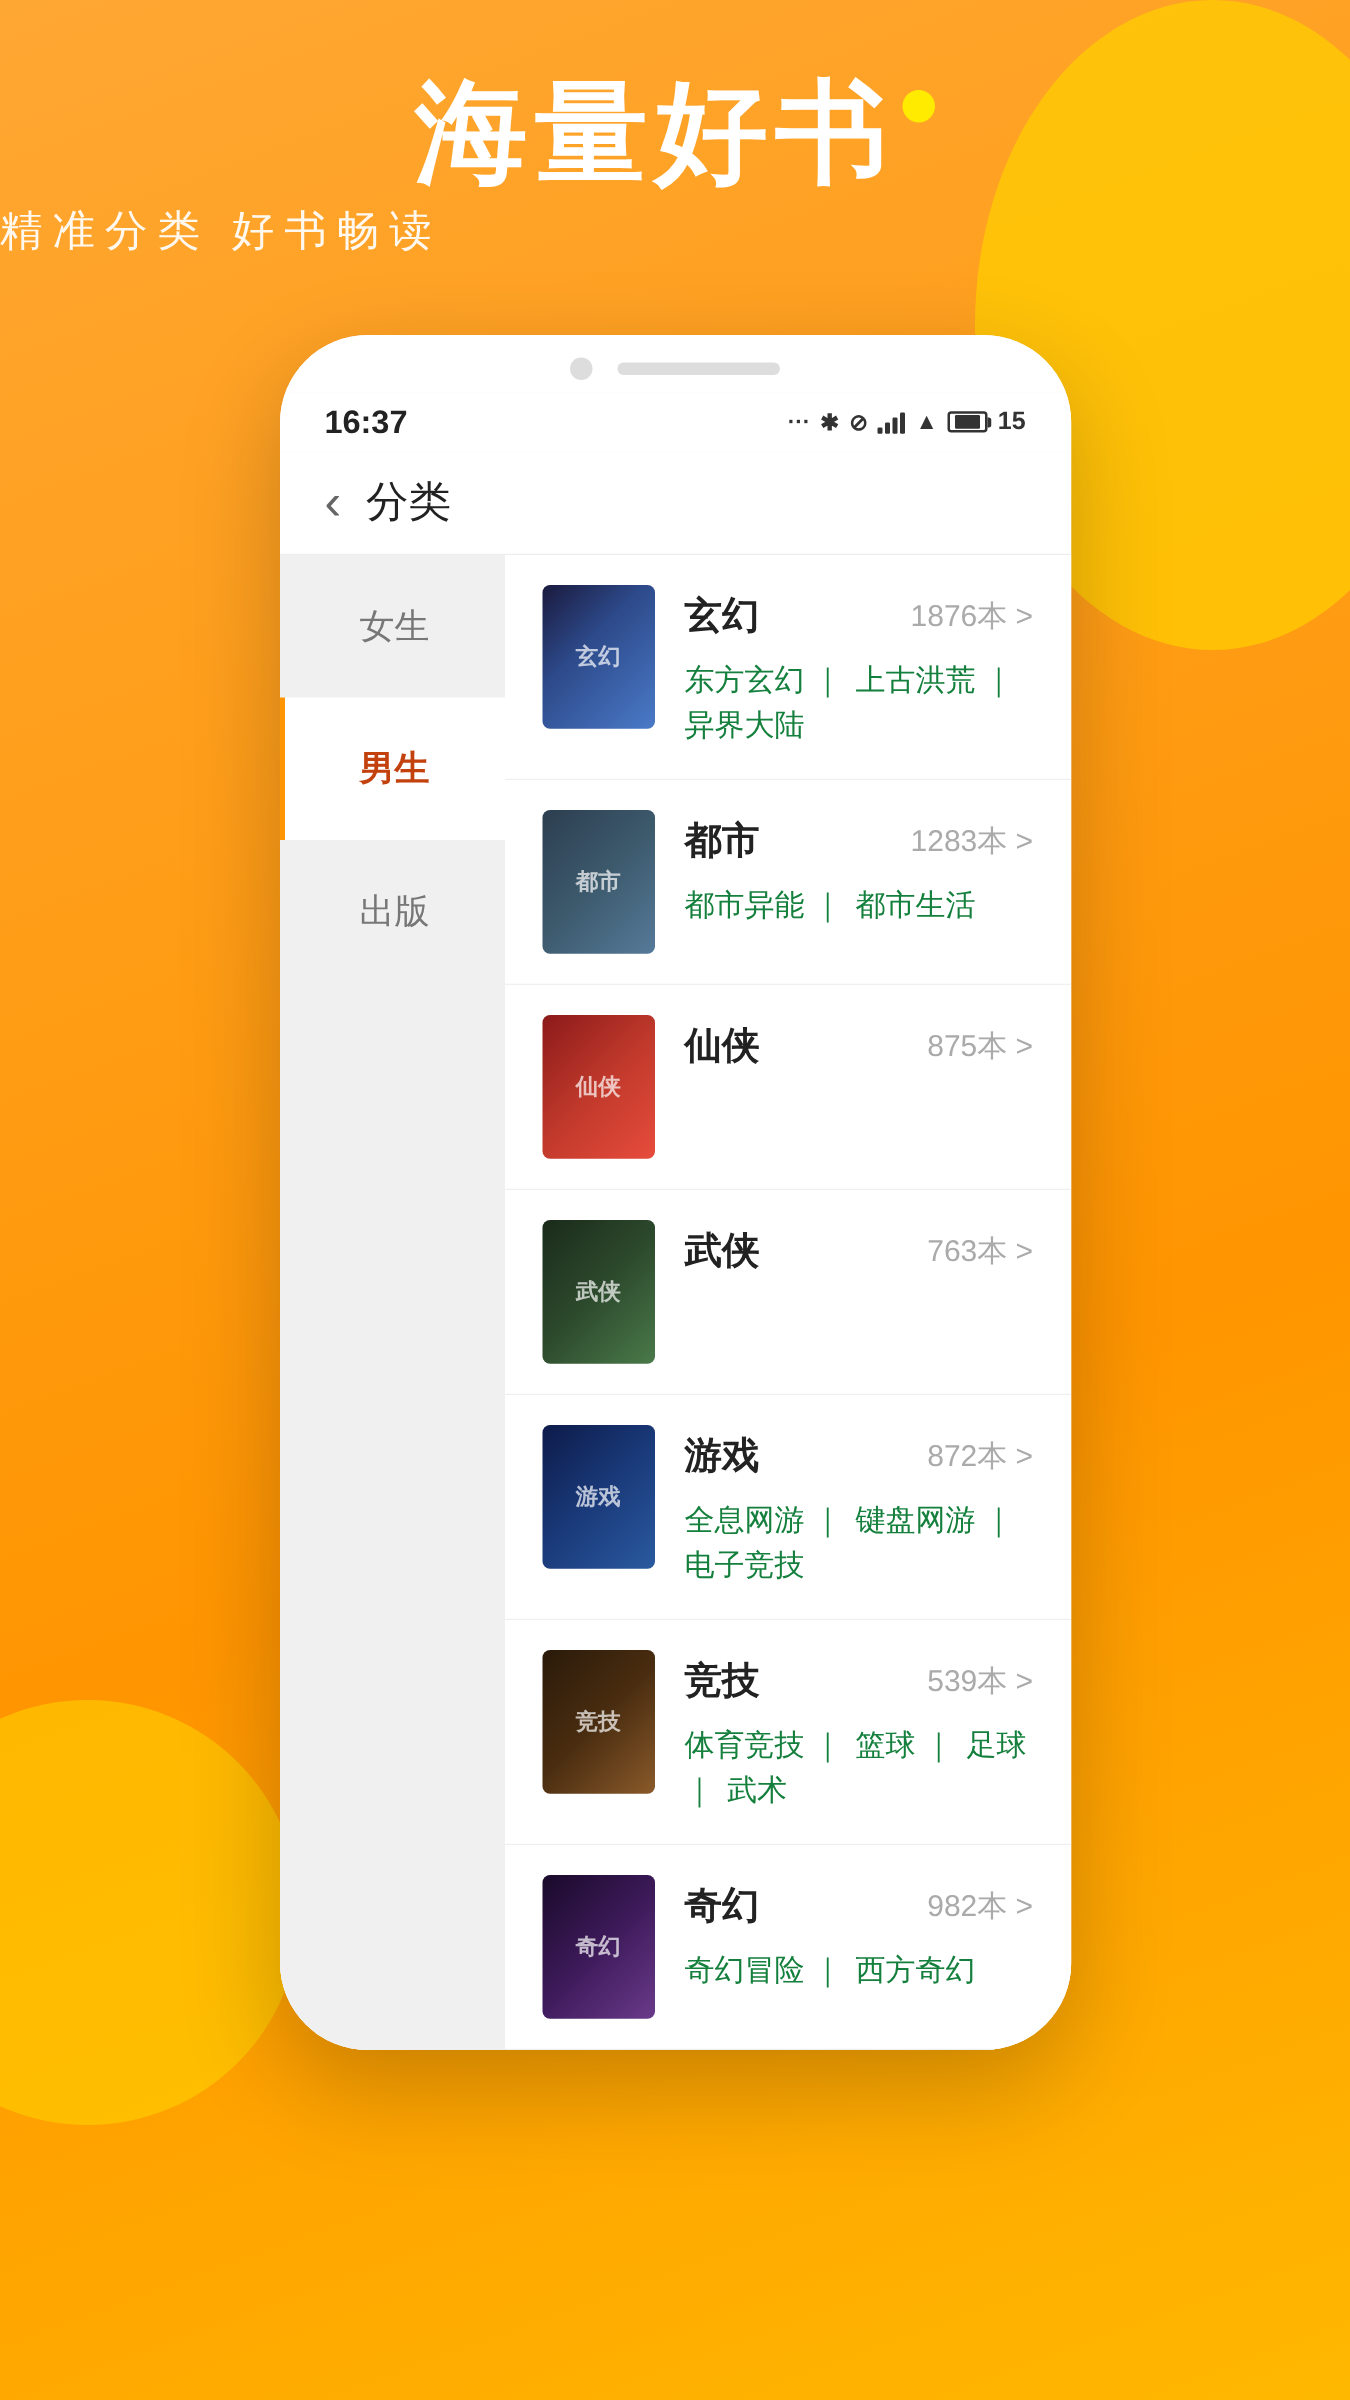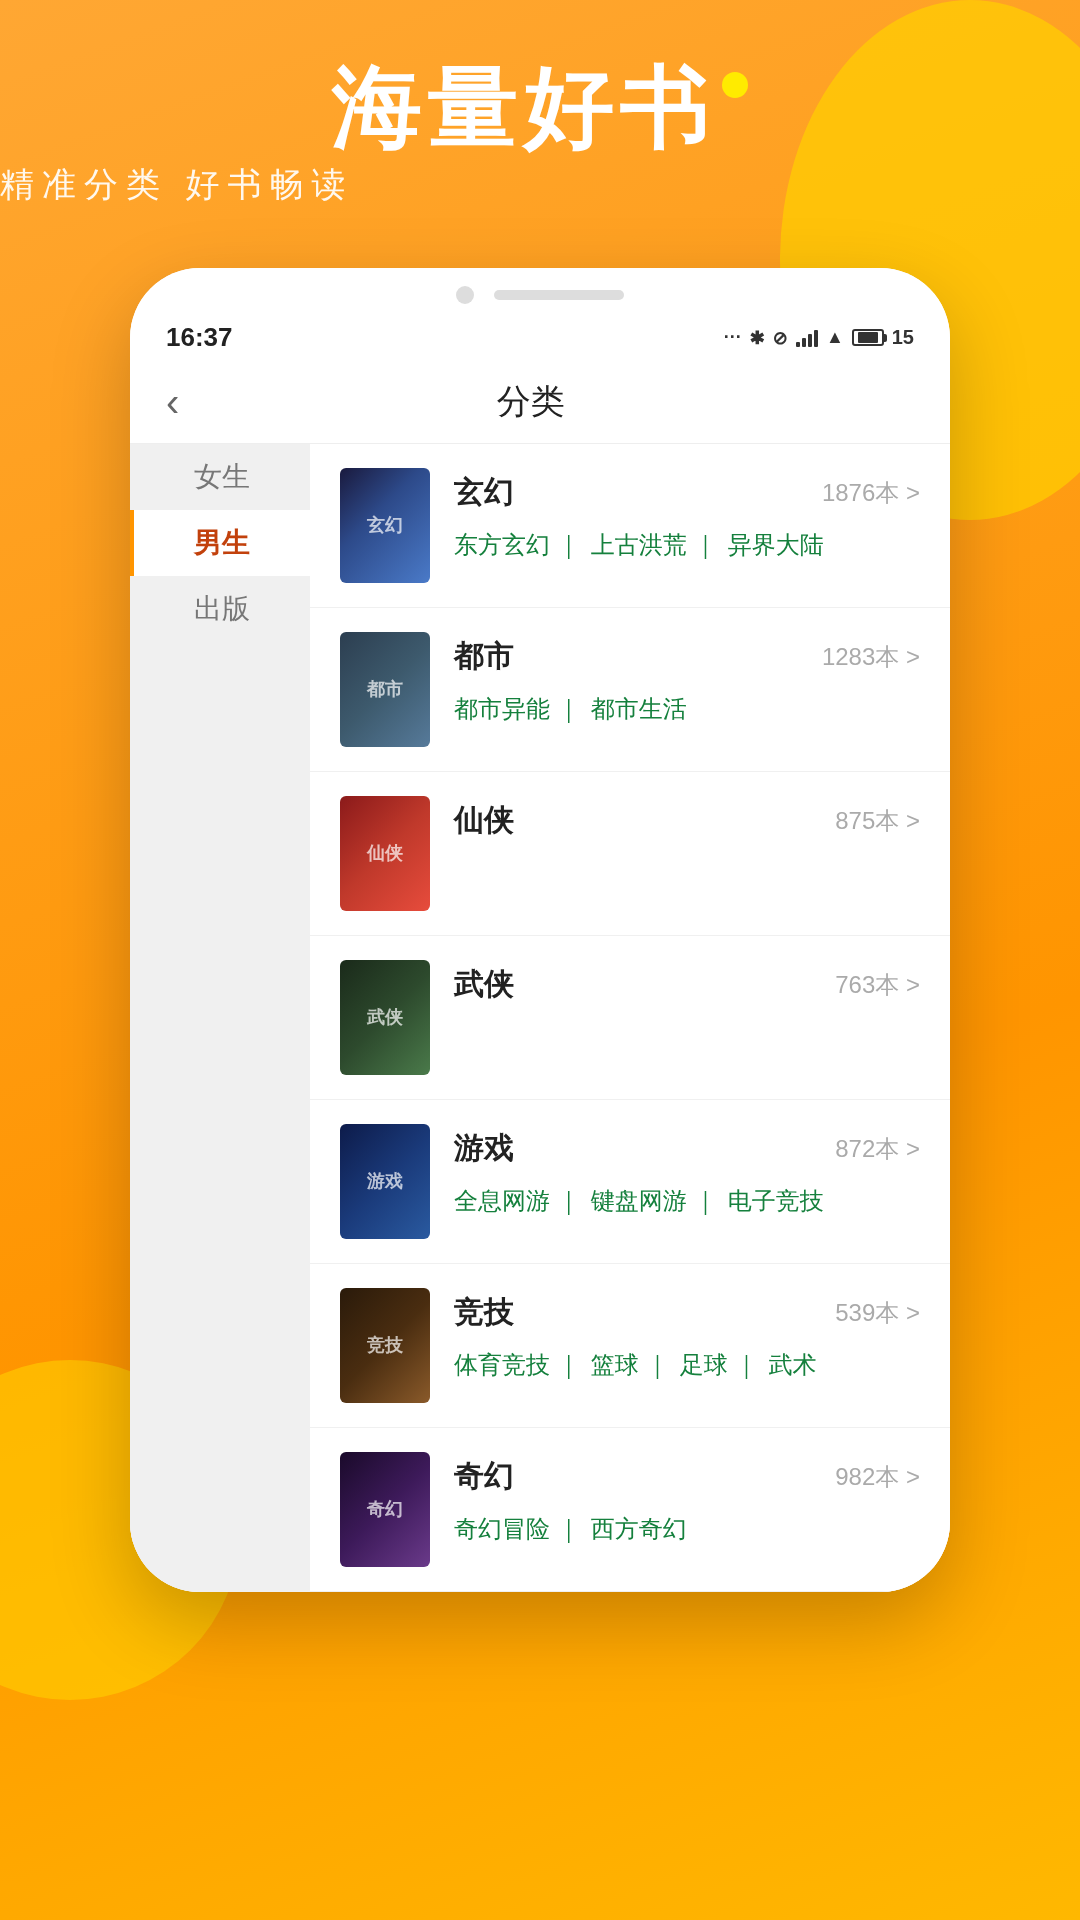--- a/index.html
+++ b/index.html
@@ -75,21 +75,21 @@
 
     
     .phone-wrapper {
       position: relative;
       z-index: 2;
       display: flex;
       justify-content: center;
       padding-bottom: 60px;
     }
     .phone-frame {
-      width: 820px;
+      width: 633px;
       min-height: 1180px;
       background: #f5f5f5;
       border-radius: 70px;
       box-shadow: 0 30px 80px rgba(0,0,0,0.22);
       overflow: hidden;
       position: relative;
     }
 
     
     .phone-top-bar {
@@ -174,42 +174,42 @@
       border-bottom: 1px solid #eee;
     }
     .nav-back {
       font-size: 32px;
       color: #555;
       cursor: pointer;
       margin-right: 20px;
     }
     .nav-title {
       flex: 1;
-      text-align: center;
+      text-align: left;
       font-size: 34px;
       font-weight: 500;
       color: #222;
       margin-right: 52px;
     }
 
     
     .content-area {
       display: flex;
       background: #f5f5f5;
       min-height: 950px;
     }
 
     
     .sidebar {
       width: 180px;
       background: #f0f0f0;
       flex-shrink: 0;
     }
     .sidebar-item {
-      padding: 14px 0;
+      padding: 38px 0;
       text-align: center;
       font-size: 28px;
       color: #777;
       cursor: pointer;
       background: #f0f0f0;
       border-left: 4px solid transparent;
     }
     .sidebar-item.active {
       background: #fff;
       color: #c2410c;

